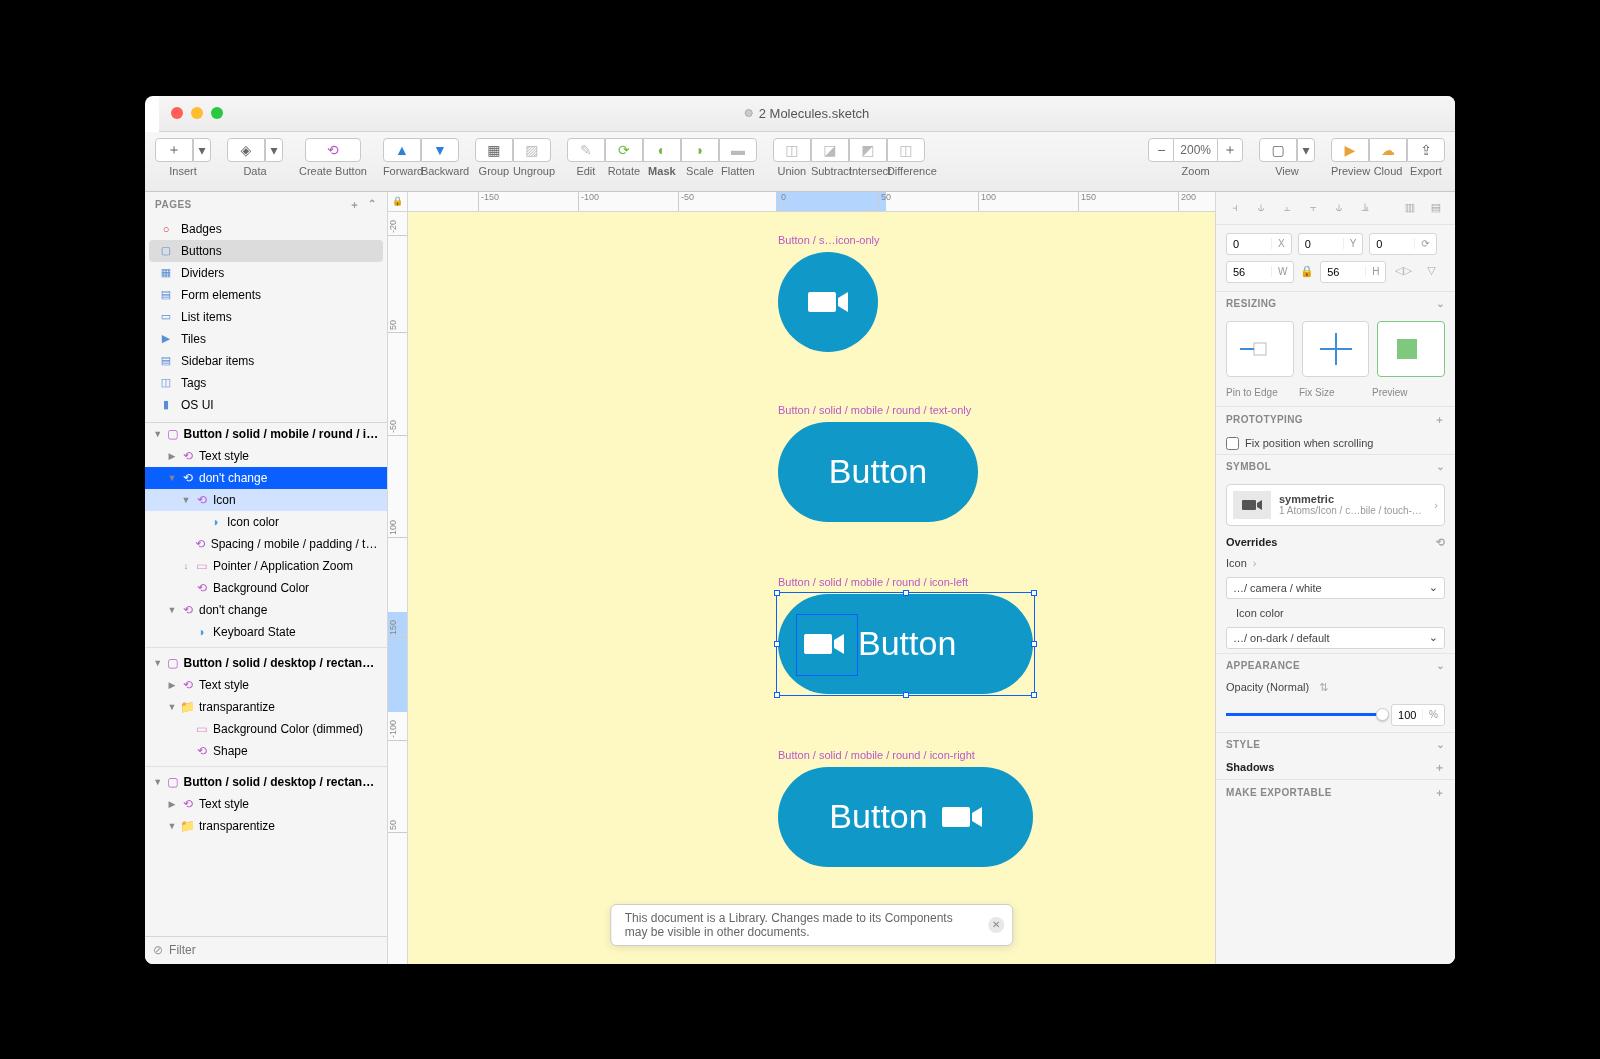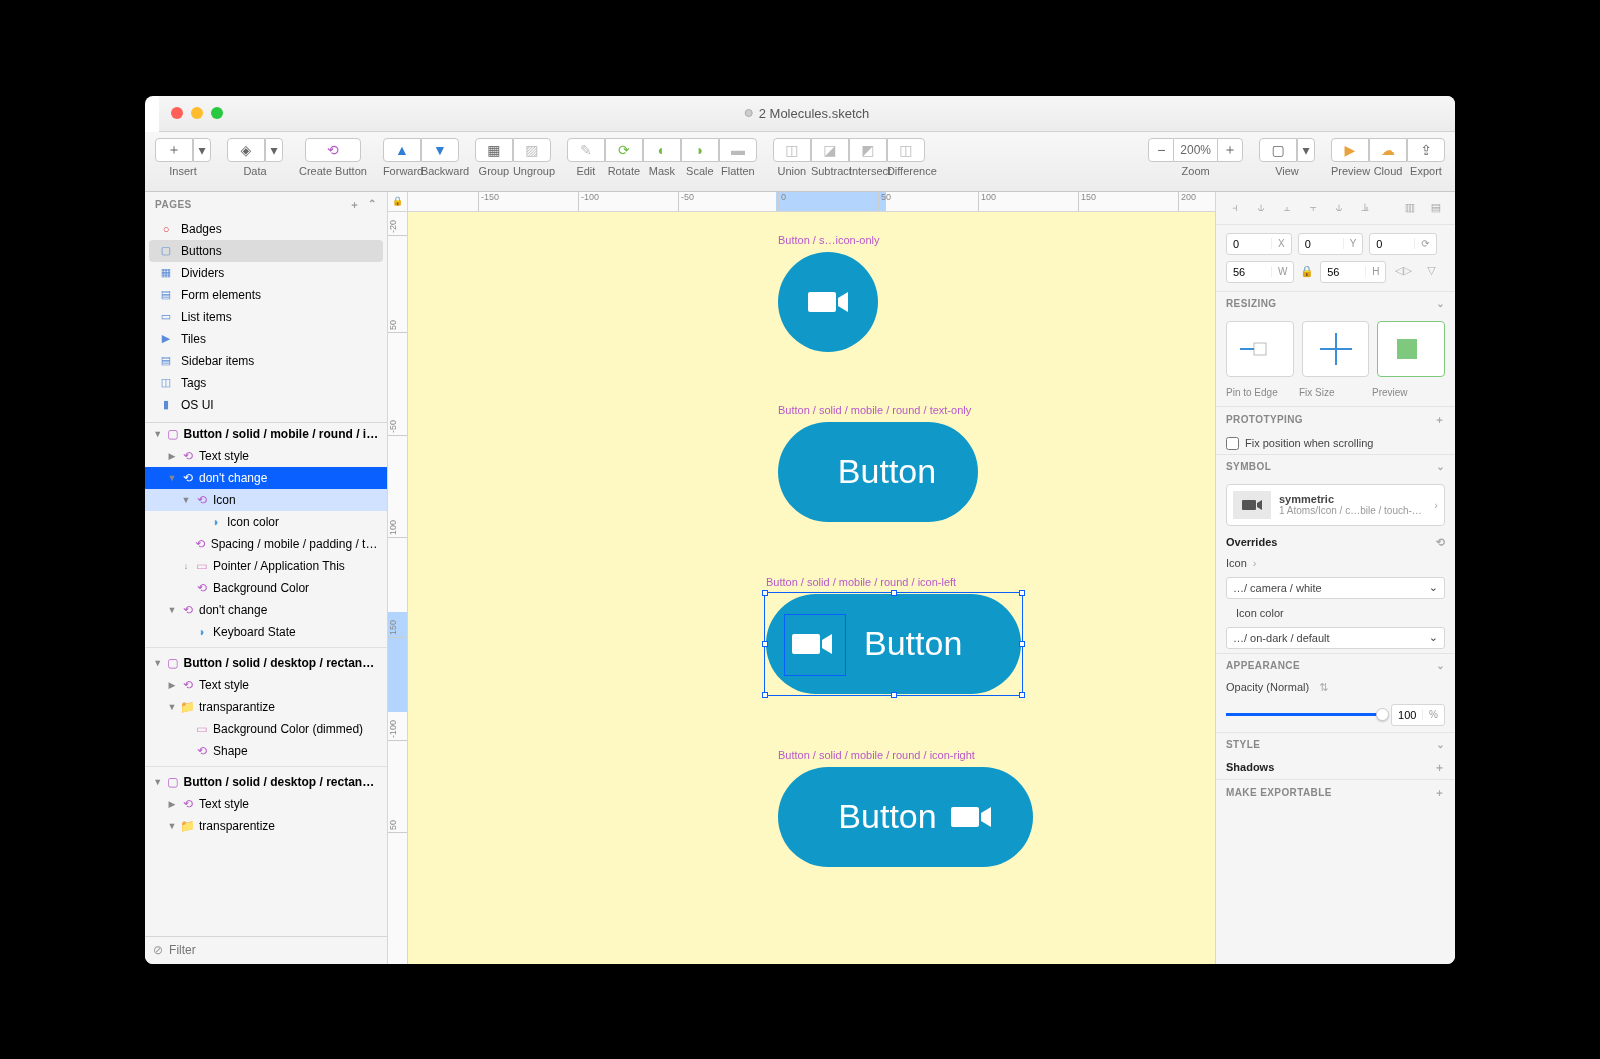--- a/index.html
+++ b/index.html
@@ -51,21 +51,21 @@
 .canvas-inner { flex: 1; display: flex; overflow: hidden; }
 .ruler-v { width: 20px; background: #fafafa; border-right: 1px solid #d6d6d6; position: relative; font-size: 9px; color: #888; }
 .ruler-v .ruler-sel { left: 0; right: 0; }
 .vtick { position: absolute; left: 0; right: 0; border-top: 1px solid #ccc; padding-top: 2px; writing-mode: vertical-rl; transform: rotate(180deg); text-align: right; }
 .canvas { flex: 1; position: relative; background: #fef9c3; overflow: hidden; }
 .artboard { position: absolute; }
 .artboard .artlabel { font-size: 11px; color: #b858c9; position: absolute; top: -18px; left: 0; white-space: nowrap; }
 .button-obj { background: #0f98c8; display: flex; align-items: center; justify-content: center; gap: 14px; color: #fff; }
 .button-obj.round { border-radius: 50%; }
 .button-obj.pill { border-radius: 999px; }
-.button-text { font-size: 34px; font-weight: 400; margin-left: 18px; }
+.button-text { font-size: 34px; font-weight: 400; }
 .cam-icon { width: 40px; height: 28px; }
 .selected-outline { position: absolute; border: 1px solid #0a60ff; }
 .sel-handle { position: absolute; width: 6px; height: 6px; background: #fff; border: 1px solid #0a60ff; }
 .notif { position: absolute; bottom: 18px; left: 50%; transform: translateX(-50%); background: #fff; border: 1px solid #ccc; border-radius: 6px; padding: 6px 34px 6px 14px; font-size: 12px; color: #666; box-shadow: 0 2px 8px rgba(0,0,0,0.1); }
 .notif .close { position: absolute; right: 8px; top: 50%; transform: translateY(-50%); width: 16px; height: 16px; border-radius: 50%; background: #e8e8e8; color: #888; display: flex; align-items: center; justify-content: center; font-size: 10px; }
 .right-panel { width: 240px; background: #f5f5f5; border-left: 1px solid #d6d6d6; font-size: 11px; color: #444; overflow-y: auto; }
 .rp-row { display: flex; align-items: center; padding: 4px 10px; gap: 6px; }
 .rp-align-row { display: flex; padding: 6px 8px; gap: 4px; border-bottom: 1px solid #e4e4e4; }
 .align-btn { width: 22px; height: 20px; display: flex; align-items: center; justify-content: center; color: #aaa; border-radius: 3px; }
 .rp-input-grid { display: flex; flex-wrap: wrap; gap: 6px; padding: 8px 10px; }
@@ -146,21 +146,21 @@
       <div class="tgroup-row">
         <div class="tbtn disabled">✎</div>
         <div class="tbtn" style="color:#6fbb3f;">⟳</div>
         <div class="tbtn disabled" style="color:#6fbb3f;">◐</div>
         <div class="tbtn" style="color:#6fbb3f;">◗</div>
         <div class="tbtn disabled">▬</div>
       </div>
       <div class="tgroup-labels">
           <span style="width:38px;">Edit</span>
           <span style="width:38px;">Rotate</span>
-          <span style="width:38px;">Mask</span>
+          <span style="width:38px;font-weight:bold;">Mask</span>
           <span style="width:38px;">Scale</span>
           <span style="width:38px;">Flatten</span>
         </div>
     </div>
     <div class="tgroup">
       <div class="tgroup-row">
         <div class="tbtn disabled">◫</div>
         <div class="tbtn disabled">◪</div>
         <div class="tbtn disabled">◩</div>
         <div class="tbtn disabled">◫</div>
@@ -277,21 +277,21 @@
             <span class="label-text" style="">Icon color</span>
           </div>
           <div class="layer-row" style="padding-left: 36px;">
             <span class="disclosure"></span>
             <span class="licon" style="color:#b858c9">⟲</span>
             <span class="label-text" style="">Spacing / mobile / padding / tall / ...</span>
           </div>
           <div class="layer-row" style="padding-left: 36px;">
             <span class="disclosure">↓</span>
             <span class="licon" style="color:#d97fbf">▭</span>
-            <span class="label-text" style="">Pointer / Application This</span>
+            <span class="label-text" style="">Pointer / Application Zoom</span>
           </div>
           <div class="layer-row" style="padding-left: 36px;">
             <span class="disclosure"></span>
             <span class="licon" style="color:#b858c9">⟲</span>
             <span class="label-text" style="">Background Color</span>
           </div>
           <div class="layer-row" style="padding-left: 22px;">
             <span class="disclosure">▼</span>
             <span class="licon" style="color:#b858c9">⟲</span>
             <span class="label-text" style="">don't change</span>
@@ -387,21 +387,21 @@
             </div>
           </div>
 
           <div class="artboard" style="left:370px;top:210px;">
             <div class="artlabel">Button / solid / mobile / round / text-only</div>
             <div class="button-obj pill" style="width:200px;height:100px;">
               <span class="button-text">Button</span>
             </div>
           </div>
 
-          <div class="artboard" style="left:358px;top:382px;">
+          <div class="artboard" style="left:370px;top:382px;">
             <div class="artlabel">Button / solid / mobile / round / icon-left</div>
             <div class="button-obj pill" style="width:255px;height:100px;padding:0 26px;justify-content:flex-start;">
               <svg class="cam-icon" viewBox="0 0 40 28">
                   <path fill="#fff" d="M2 4h24a2 2 0 012 2v16a2 2 0 01-2 2H2a2 2 0 01-2-2V6a2 2 0 012-2zm28 6l10-6v20l-10-6z"></path>
                 </svg>
               <span class="button-text">Button</span>
             </div>
             <div class="selected-outline" style="left:-2px;top:-2px;width:259px;height:104px;">
               <div class="sel-handle" style="left:-3px;top:-3px;"></div>
                 <div class="sel-handle" style="right:-3px;top:-3px;"></div>
@@ -418,20 +418,24 @@
           <div class="artboard" style="left:370px;top:555px;">
             <div class="artlabel">Button / solid / mobile / round / icon-right</div>
             <div class="button-obj pill" style="width:255px;height:100px;padding:0 26px;">
               <span class="button-text">Button</span>
               <svg class="cam-icon" viewBox="0 0 40 28">
                   <path fill="#fff" d="M2 4h24a2 2 0 012 2v16a2 2 0 01-2 2H2a2 2 0 01-2-2V6a2 2 0 012-2zm28 6l10-6v20l-10-6z"></path>
                 </svg>
             </div>
           </div>
 
+          <div class="notif">
+            <span>This document is a Library. Changes made to its Components may be visible in other documents.</span>
+            <span class="close">✕</span>
+          </div>
         </div>
       </div>
     </div>
 
     <div class="right-panel">
       <div class="rp-align-row">
         <div class="align-btn">⫞</div>
         <div class="align-btn">⫝</div>
         <div class="align-btn">⫠</div>
         <div class="align-btn">⫟</div>

